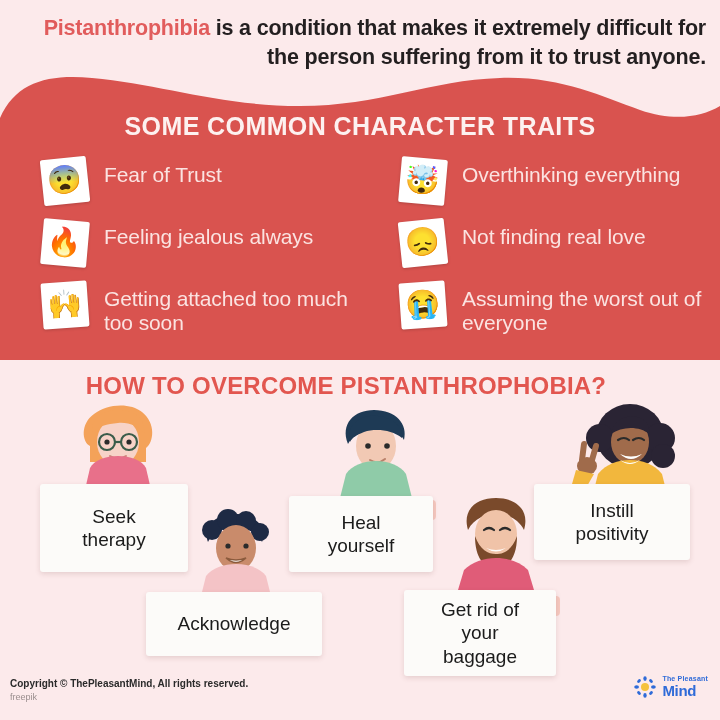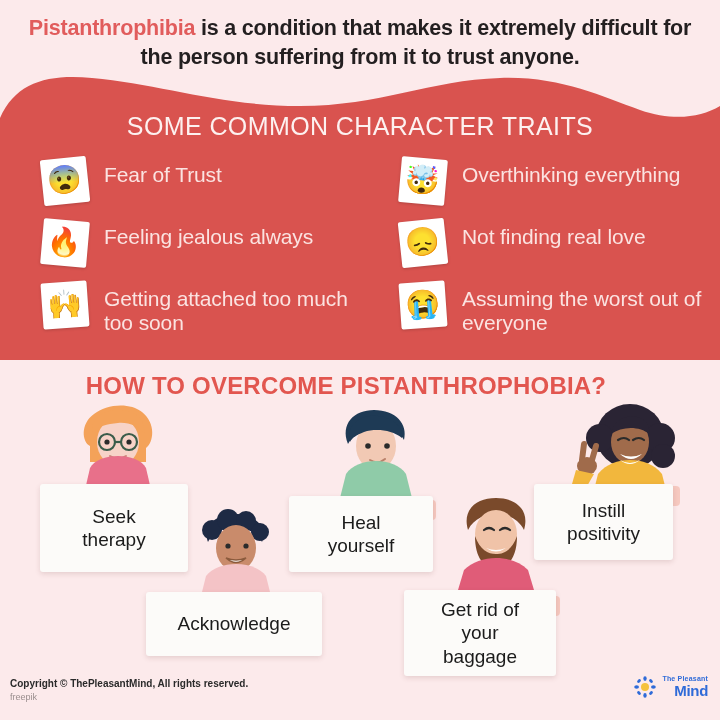--- a/index.html
+++ b/index.html
@@ -7,34 +7,34 @@
     width:720px;height:720px;overflow:hidden;
     background:#FBE9EA;
     font-family:"Liberation Sans", sans-serif;
     position:relative;
   }
   .canvas{position:relative;width:720px;height:720px;overflow:hidden;background:#FCEAEB;}
 
   
   .intro{
     position:absolute;left:0;top:14px;width:720px;
-    text-align:center;padding:0 14px;box-sizing:border-box;
+    text-align:right;padding:0 14px;box-sizing:border-box;
     font-size:21.5px;font-weight:bold;color:#231f20;line-height:1.33;
     letter-spacing:-0.2px;z-index:6;
   }
   .intro .term{color:#E15C5C;}
 
   
   .banner-wrap{position:absolute;left:0;top:72px;width:720px;height:288px;z-index:2;}
   .banner-wrap svg{display:block;width:720px;height:288px;}
 
   .banner-content{position:absolute;left:0;top:72px;width:720px;height:288px;z-index:3;}
   .banner-title{
     position:absolute;top:40px;left:0;width:720px;text-align:center;
-    color:#FDF1F0;font-size:25px;font-weight:normal;letter-spacing:0.4px;
+    color:#FDF1F0;font-size:25px;font-weight:bold;letter-spacing:0.4px;
   }
 
   .traits{position:absolute;top:82px;left:0;width:720px;height:196px;}
   .col{position:absolute;top:0;width:340px;height:196px;}
   .col.left{left:42px;}
   .col.right{left:400px;}
 
   .trait{position:absolute;display:flex;align-items:flex-start;gap:16px;}
   .trait.r0{top:4px;}
   .trait.r1{top:66px;}
@@ -80,21 +80,21 @@
   
   .hand{position:absolute;width:16px;height:20px;background:#F6C9C0;border-radius:4px;z-index:-1;}
 
   
   .footer{position:absolute;left:10px;bottom:16px;z-index:8;}
   .copy{font-size:10px;color:#2a2a2a;font-weight:bold;line-height:1.5;}
   .freepik{font-size:9px;color:#9a8e8e;line-height:1.4;}
 
   .logo{position:absolute;right:12px;bottom:22px;display:flex;align-items:center;gap:6px;z-index:8;}
   .logo-mark{width:22px;height:22px;flex:0 0 22px;}
-  .logo-text{display:flex;flex-direction:column;line-height:1;align-items:flex-end;}
+  .logo-text{display:flex;flex-direction:column;line-height:1;}
   .logo-top{font-size:7px;color:#2F6BD8;font-weight:bold;letter-spacing:.2px;}
   .logo-bottom{font-size:15px;color:#2F6BD8;font-weight:bold;letter-spacing:-.3px;margin-top:1px;}
 </style>
 </head>
 <body>
 
 <div class="canvas">
 
   <div class="intro">
     <span class="term">Pistanthrophibia</span><span> is a condition that makes it extremely difficult for the person suffering from it to trust anyone.</span>
@@ -258,21 +258,21 @@
           <path d="M50,62 q10,8 20,0 q-10,6 -20,0 Z" fill="#fff"></path>
           <g>
             <path d="M12,62 L14,46 M22,62 L26,48" stroke="#A06B4B" stroke-width="6" stroke-linecap="round"></path>
             <ellipse cx="17" cy="68" rx="10" ry="9" fill="#A06B4B"></ellipse>
             <path d="M6,72 L2,86 L16,90 L24,76 Z" fill="#F2B73D"></path>
           </g>
         </svg>
       </div>
       <div class="hand" style="left:12px;top:88px;"></div>
       <div class="hand" style="left:136px;top:88px;"></div>
-      <div class="sign" style="left:6px;top:86px;width:139px;height:76px;">
+      <div class="sign" style="left:6px;top:86px;width:156px;height:76px;">
         <div>
           <div>Instill</div>
           <div>positivity</div>
         </div>
       </div>
     </div>
 
   </div>
 
   <div class="footer">

